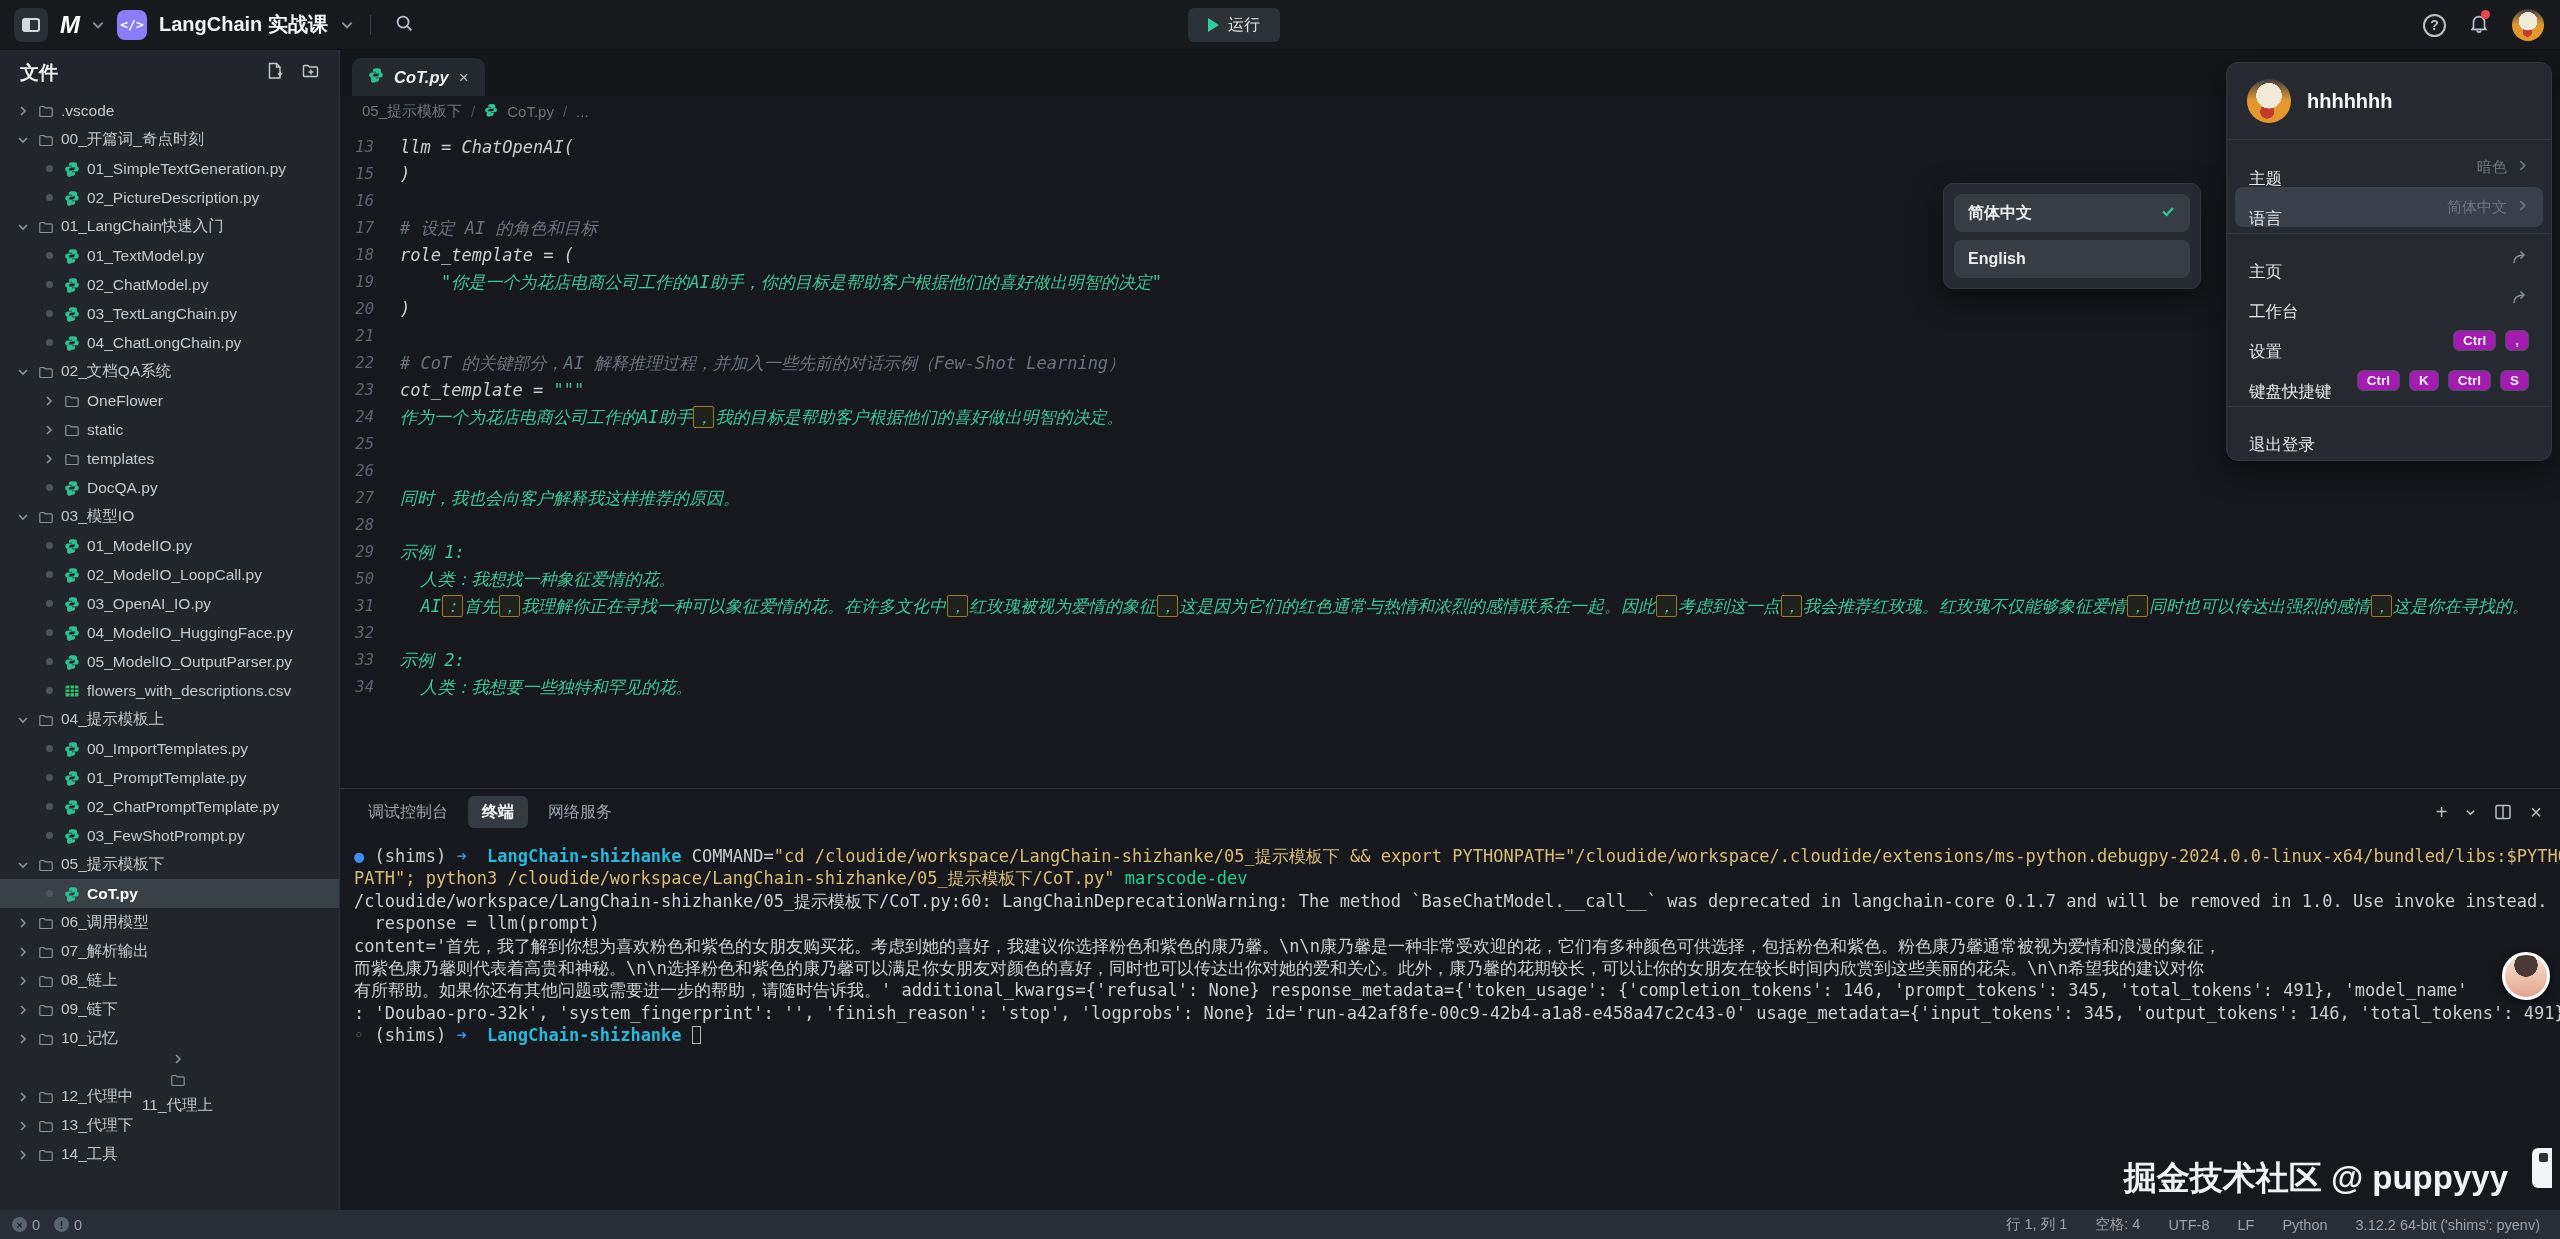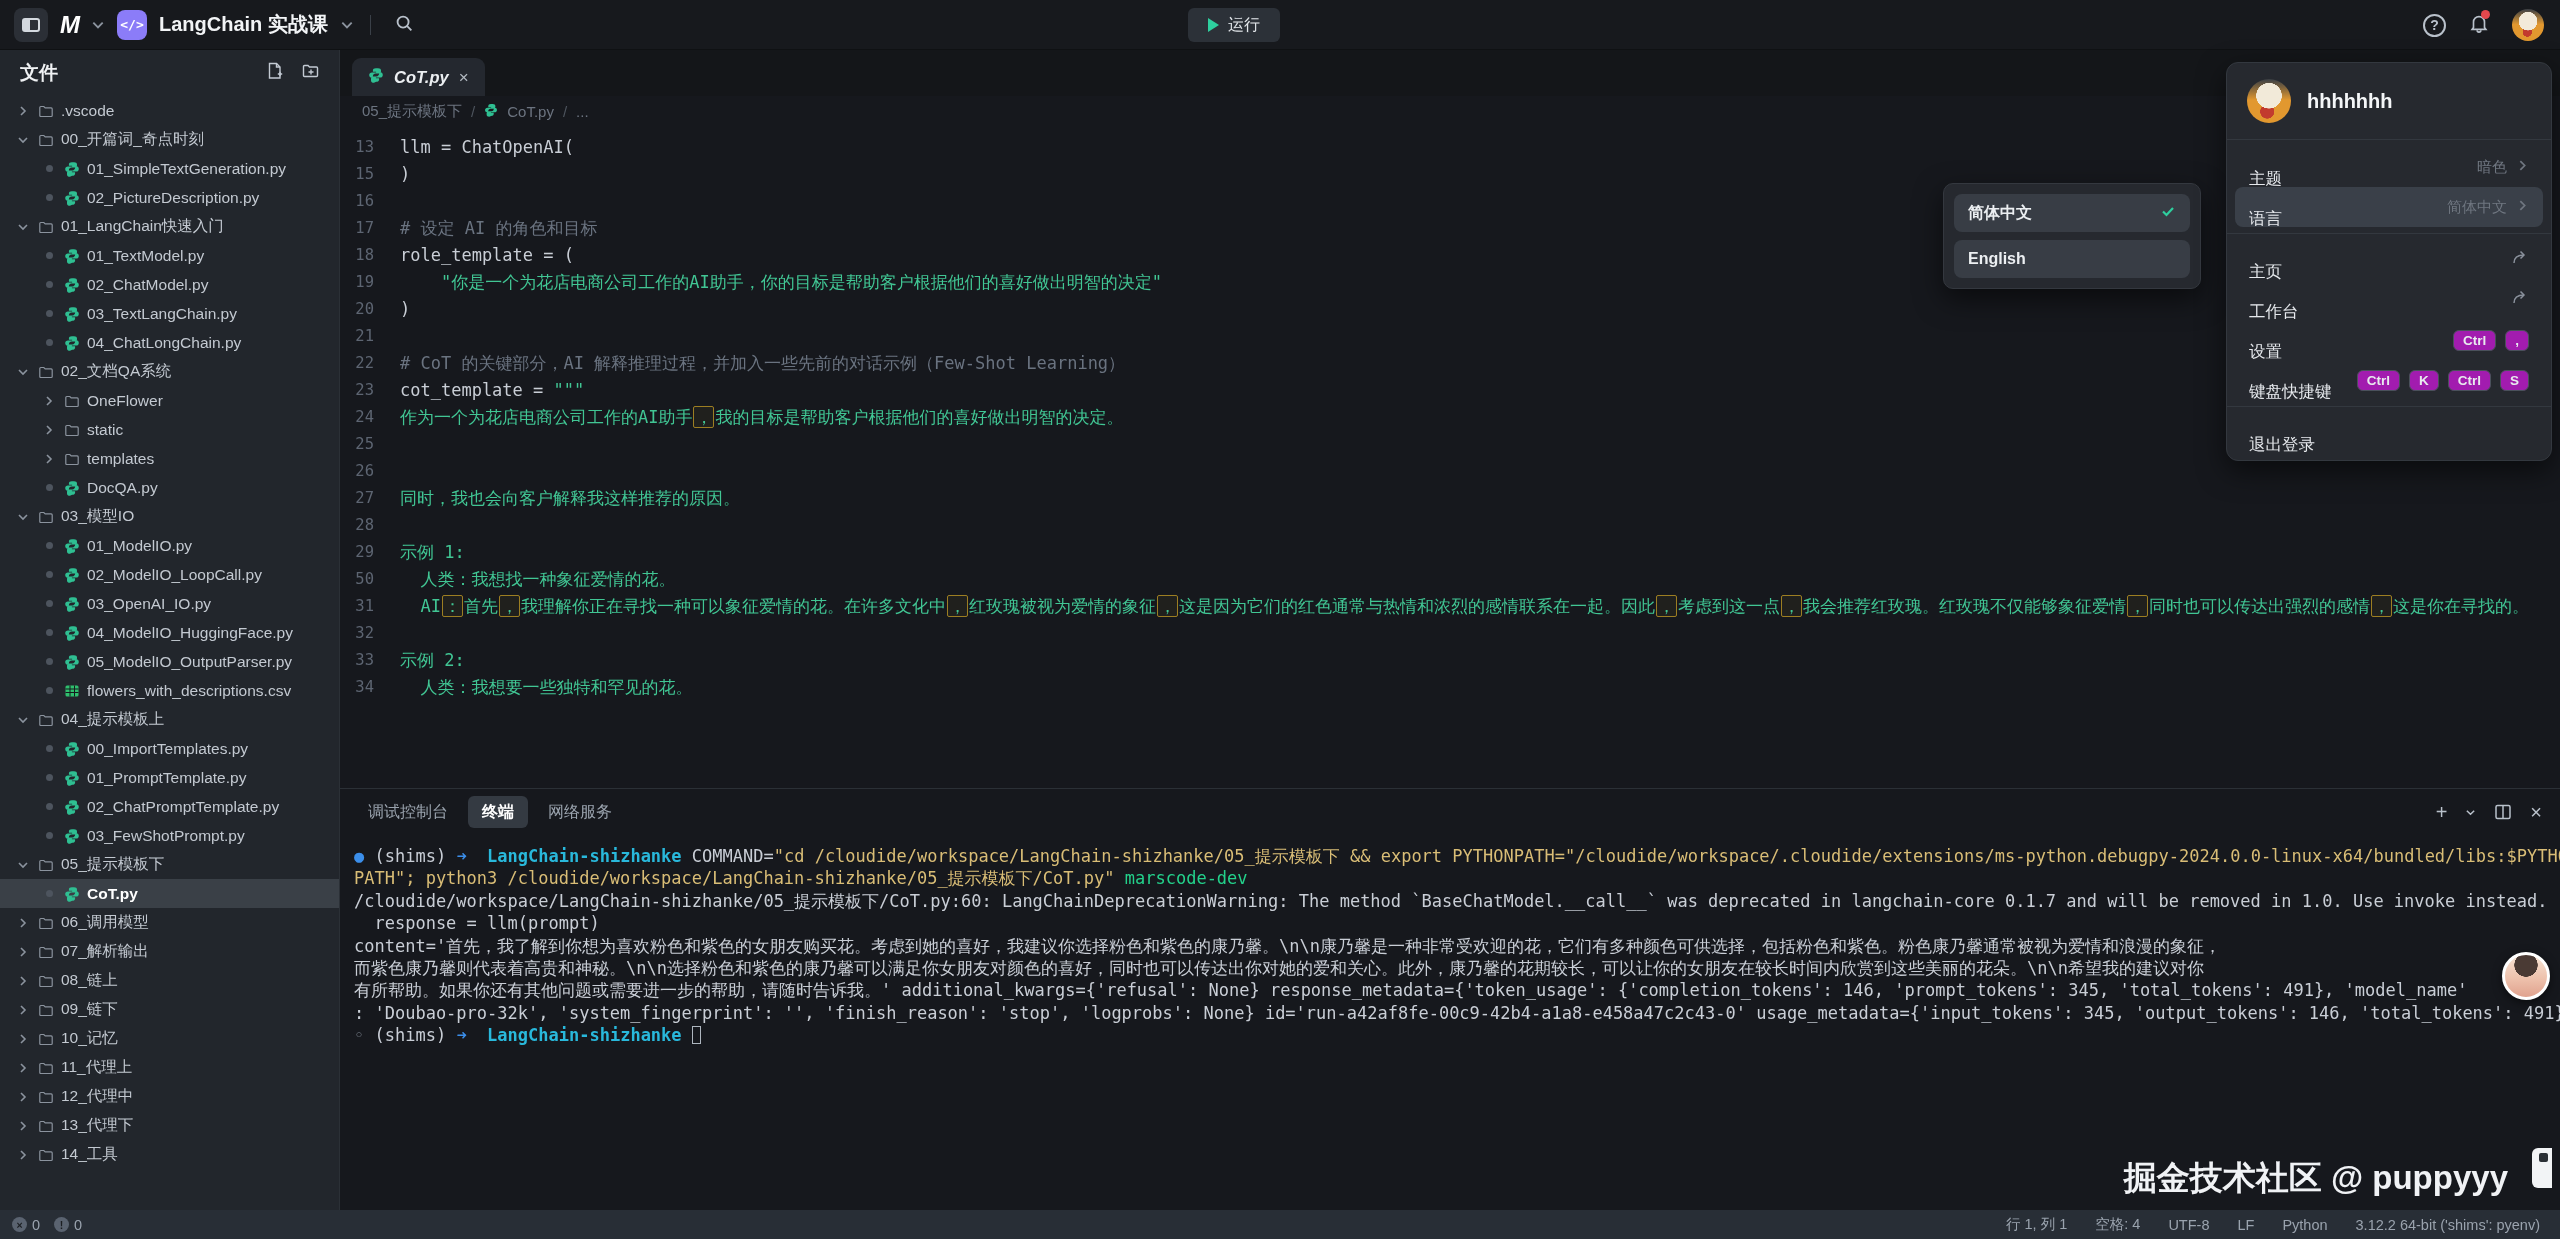--- a/index.html
+++ b/index.html
@@ -55,21 +55,21 @@
   .tabbar{height:46px;flex:none;background:#141619;display:flex;align-items:flex-end;padding-left:12px;}
   .tab{height:38px;background:#24282f;border-radius:9px 9px 0 0;display:flex;align-items:center;
        gap:10px;padding:0 16px;cursor:pointer;}
   .tab-label{color:#eceff2;font-size:16.5px;font-weight:bold;font-style:italic;}
   .tab-close{color:#b3bac2;font-size:17px;cursor:pointer;line-height:1;}
   .breadcrumb{height:30px;flex:none;display:flex;align-items:center;gap:9px;padding-left:22px;
               color:#6c7480;font-size:15px;}
   .breadcrumb .bc-item{cursor:pointer;}
   .bc-sep{color:#4e555e;}
 
-  .code{flex:1;overflow:hidden;padding-top:8px;}
+  .code{flex:1;overflow:hidden;padding-top:8px;font-style:italic;}
   .code-line{display:flex;height:27px;line-height:27px;white-space:pre;font-family:"DejaVu Sans Mono",monospace;font-size:17px;}
   .gutter{width:60px;flex:none;text-align:right;padding-right:26px;color:#5d6572;font-size:15.5px;}
   .cs-p{color:#c9ced6;}
   .cs-c{color:#6a7380;}
   .cs-s{color:#41c694;}
   .cs-b{color:#41c694;border:1px solid #9c7e22;border-radius:2px;margin:0 1px;padding:0 1px;background:rgba(156,126,34,.08);}
 
   .terminal{height:422px;flex:none;border-top:1px solid #2b3036;background:#16181d;display:flex;flex-direction:column;}
   .term-head{height:46px;flex:none;display:flex;align-items:center;justify-content:space-between;padding:0 18px 0 14px;}
   .term-tabs{display:flex;align-items:center;gap:6px;}
@@ -605,21 +605,21 @@
                 <path d="M4 2l4 4-4 4"></path>
               </svg>
             </span>
             <span class="ficon">
               <svg width="16" height="16" viewBox="0 0 16 16" fill="none" stroke="#8b939e" stroke-width="1.2">
                 <path d="M1.8 4.5c0-.6.4-1 1-1h3l1.4 1.4h6c.6 0 1 .4 1 1v6.6c0 .6-.4 1-1 1H2.8c-.6 0-1-.4-1-1z"></path>
               </svg>
             </span>
             <span class="flabel">10_记忆</span>
           </div>
-          <div class="tree-row" style="padding-left: 16px;">
+          <div class="tree-row" style="padding-left: 16px; flex-direction: column;">
             <span class="twisty">
               <svg width="12" height="12" viewBox="0 0 12 12" fill="none" stroke="#8b939e" stroke-width="1.6">
                 <path d="M4 2l4 4-4 4"></path>
               </svg>
             </span>
             <span class="ficon">
               <svg width="16" height="16" viewBox="0 0 16 16" fill="none" stroke="#8b939e" stroke-width="1.2">
                 <path d="M1.8 4.5c0-.6.4-1 1-1h3l1.4 1.4h6c.6 0 1 .4 1 1v6.6c0 .6-.4 1-1 1H2.8c-.6 0-1-.4-1-1z"></path>
               </svg>
             </span>

